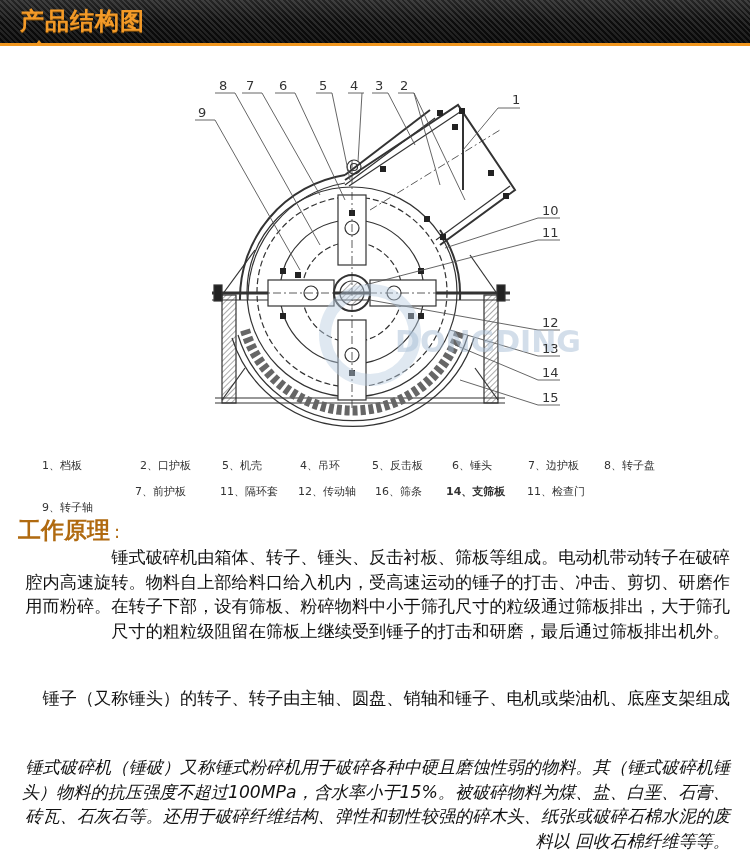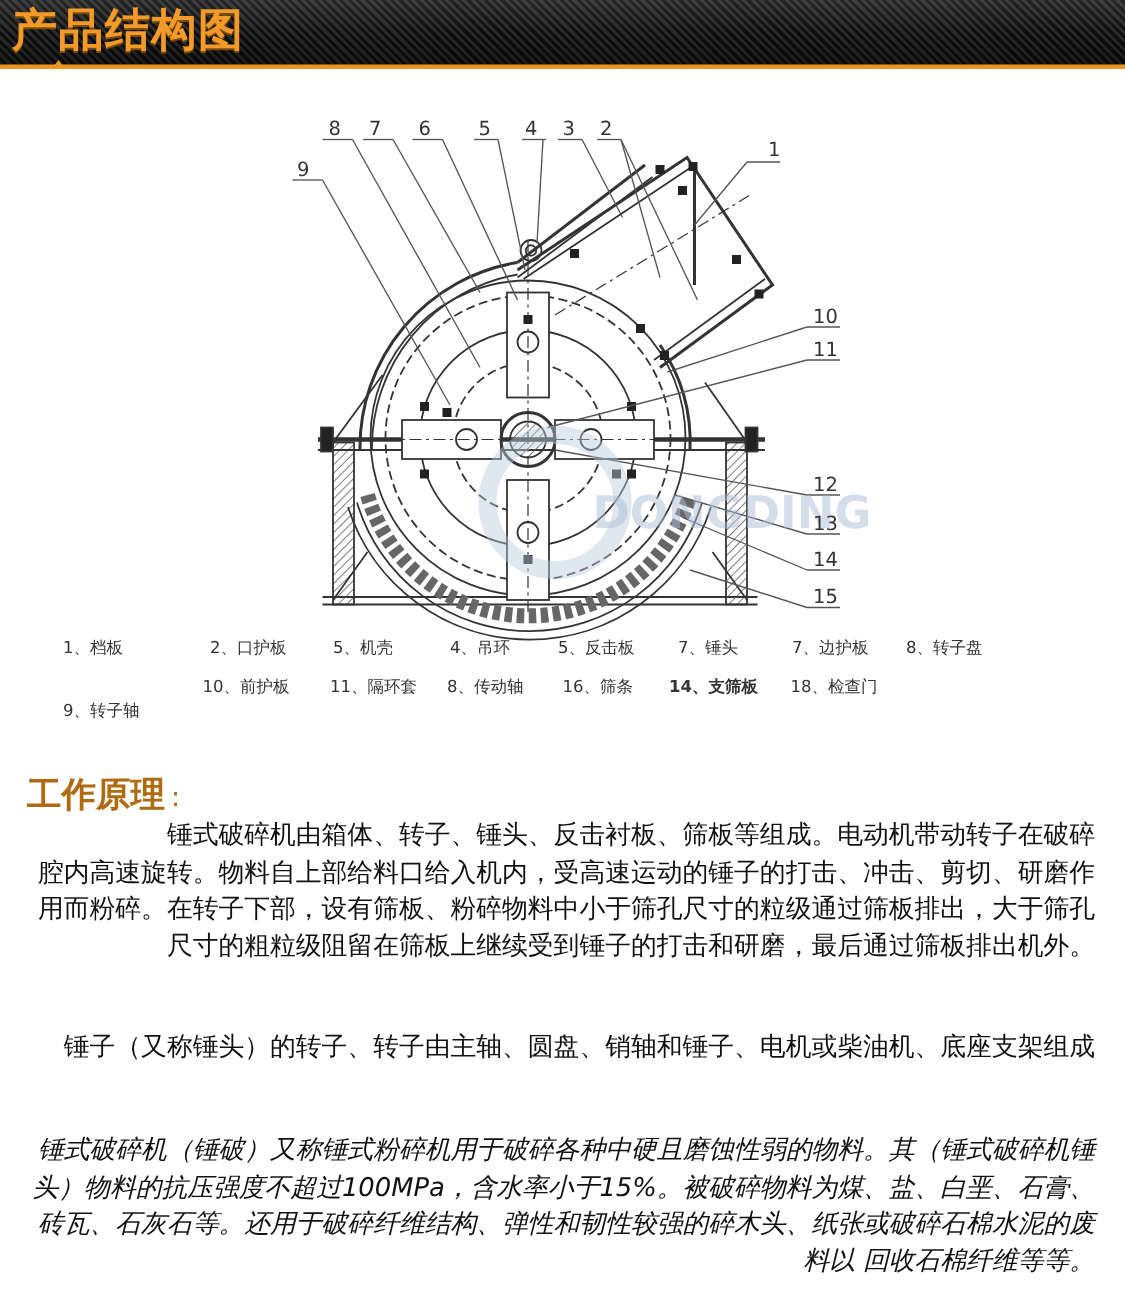--- a/index.html
+++ b/index.html
@@ -8,35 +8,35 @@
   .header {
     position: absolute; left: 0; top: 0; width: 750px; height: 43px;
     background-color: #151515;
     background-image:
       linear-gradient(180deg, rgba(255,255,255,0.10) 0%, rgba(255,255,255,0.0) 50%, rgba(0,0,0,0.35) 100%),
       repeating-linear-gradient(45deg, #2a2a2a 0 2px, #0d0d0d 2px 4px),
       repeating-linear-gradient(-45deg, rgba(60,60,60,0.6) 0 2px, rgba(0,0,0,0) 2px 4px);
     border-bottom: 3px solid #f0961e;
   }
   .header-title {
-    position: absolute; left: 8px; top: 3px; height: 36px; line-height: 36px;
-    font-size: 30px; font-weight: bold; color: #f39a28; letter-spacing: 1px;
+    position: absolute; left: 20px; top: 3px; height: 36px; line-height: 36px;
+    font-size: 24px; font-weight: bold; color: #f39a28; letter-spacing: 1px;
     font-family: "DejaVu Sans", sans-serif;
     text-shadow: 0 1px 0 #7a4a0a;
   }
   .header-notch {
     position: absolute; left: 36px; top: 40px; width: 0; height: 0;
     border-left: 3px solid transparent; border-right: 3px solid transparent;
     border-bottom: 4px solid #f0961e;
   }
 
   .diagram-wrap { position: absolute; left: 0; top: 60px; width: 750px; height: 430px; }
   .diagram-svg { position: absolute; left: 0; top: 0; }
 
-  .legend { position: absolute; left: 0; top: 424px; width: 750px; height: 50px; }
+  .legend { position: absolute; left: 0; top: 458px; width: 750px; height: 50px; }
   .legend-item {
     position: absolute; font-size: 11px; color: #333; white-space: nowrap;
     font-family: "DejaVu Sans", sans-serif;
   }
 
   .section-heading {
     position: absolute; left: 18px; top: 515px; font-size: 23px; font-weight: bold;
     color: #b06a10; font-family: "DejaVu Sans", sans-serif; line-height: 30px;
   }
   .section-heading .colon { font-weight: normal; font-size: 18px; color: #b06a10; margin-left: 4px; }
@@ -200,31 +200,31 @@
     </g>
   </svg>
 </div>
 
 <div class="legend">
   <span class="legend-item" style="left:42px;top:0px;">1、档板</span>
   <span class="legend-item" style="left:140px;top:0px;">2、口护板</span>
   <span class="legend-item" style="left:222px;top:0px;">5、机壳</span>
   <span class="legend-item" style="left:300px;top:0px;">4、吊环</span>
   <span class="legend-item" style="left:372px;top:0px;">5、反击板</span>
-  <span class="legend-item" style="left:452px;top:0px;">7、锤头</span>
+  <span class="legend-item" style="left:452px;top:0px;">6、锤头</span>
   <span class="legend-item" style="left:528px;top:0px;">7、边护板</span>
   <span class="legend-item" style="left:604px;top:0px;">8、转子盘</span>
 
   <span class="legend-item" style="left:42px;top:26px;margin-top:16px;">9、转子轴</span>
-  <span class="legend-item" style="left:135px;top:26px;">10、前护板</span>
+  <span class="legend-item" style="left:135px;top:26px;">7、前护板</span>
   <span class="legend-item" style="left:220px;top:26px;">11、隔环套</span>
-  <span class="legend-item" style="left:298px;top:26px;">8、传动轴</span>
+  <span class="legend-item" style="left:298px;top:26px;">12、传动轴</span>
   <span class="legend-item" style="left:375px;top:26px;">16、筛条</span>
   <span class="legend-item" style="left:446px;top:26px;font-weight:bold;">14、支筛板</span>
-  <span class="legend-item" style="left:527px;top:26px;">18、检查门</span>
+  <span class="legend-item" style="left:527px;top:26px;">11、检查门</span>
 </div>
 
 <div class="section-heading">
   <span>工作原理</span><span class="colon">:</span>
 </div>
 
 <div class="para indent p1">锤式破碎机由箱体、转子、锤头、反击衬板、筛板等组成。电动机带动转子在破碎腔内高速旋转。物料自上部给料口给入机内，受高速运动的锤子的打击、冲击、剪切、研磨作用而粉碎。在转子下部，设有筛板、粉碎物料中小于筛孔尺寸的粒级通过筛板排出，大于筛孔尺寸的粗粒级阻留在筛板上继续受到锤子的打击和研磨，最后通过筛板排出机外。</div>
 <div class="para p2">锤子（又称锤头）的转子、转子由主轴、圆盘、销轴和锤子、电机或柴油机、底座支架组成</div>
 <div class="para p3">锤式破碎机（锤破）又称锤式粉碎机用于破碎各种中硬且磨蚀性弱的物料。其（锤式破碎机锤头）物料的抗压强度不超过100MPa，含水率小于15%。被破碎物料为煤、盐、白垩、石膏、砖瓦、石灰石等。还用于破碎纤维结构、弹性和韧性较强的碎木头、纸张或破碎石棉水泥的废料以 回收石棉纤维等等。</div>
 

